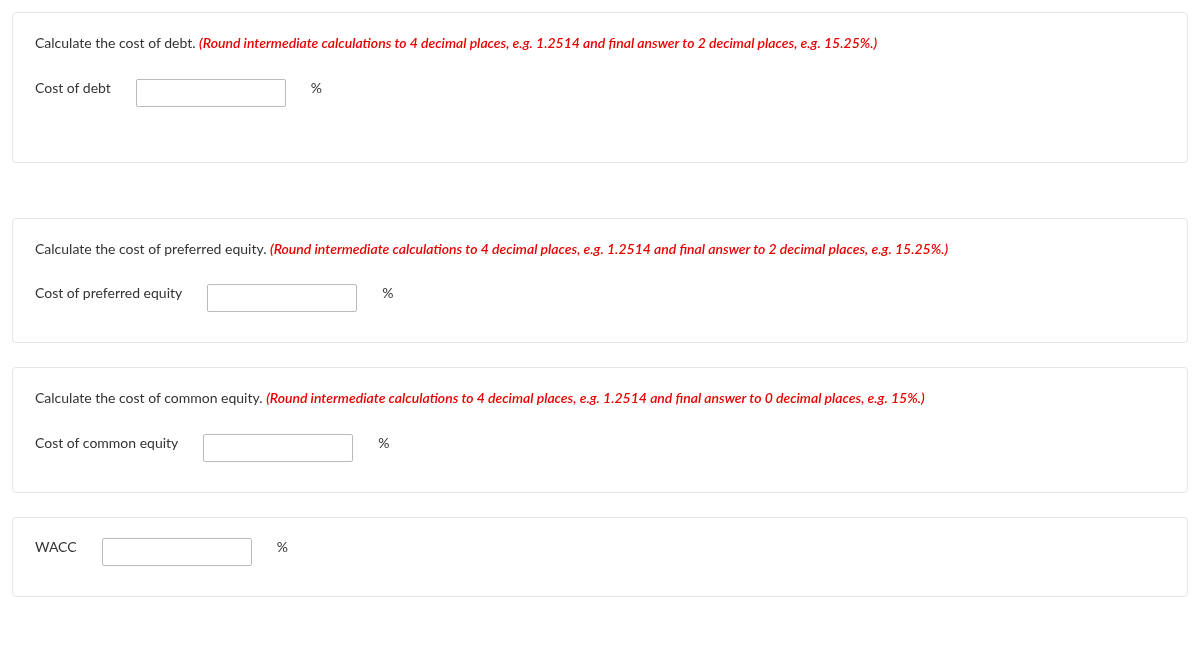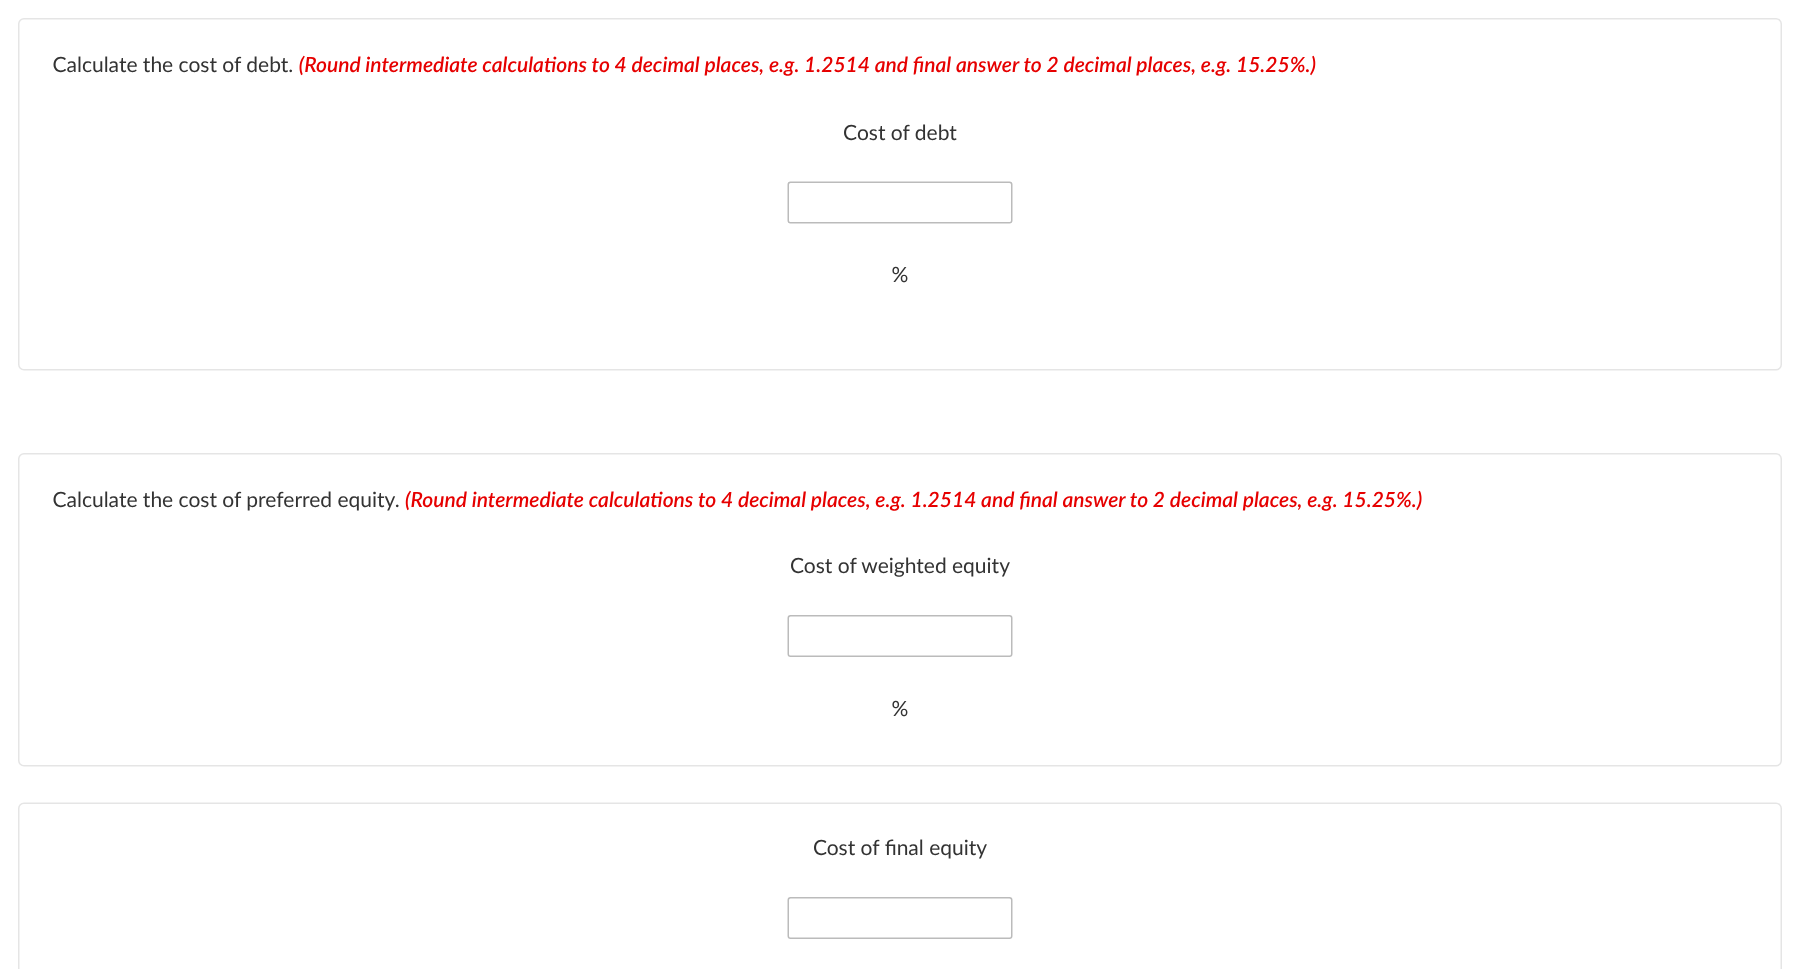--- a/index.html
+++ b/index.html
@@ -27,23 +27,21 @@
     line-height: 1.4;
   }
   .prompt .black { color: #333; }
   .prompt .red {
     color: #e60000;
     font-style: italic;
     font-weight: 600;
   }
   .input-row {
     display: flex;
-    align-items: center;
     gap: 25px;
-    flex-direction: column;
   }
   .input-label {
     color: #333;
     font-size: 14px;
     white-space: nowrap;
   }
   .answer-input {
     height: 28px;
     width: 150px;
     border: 1px solid #bbb;
@@ -67,29 +65,32 @@
     <input class="answer-input" type="text" value="" style="">
     <span class="unit">%</span>
   </div>
 </div>
 
 <div class="card">
   <p class="prompt">
     <span class="black">Calculate the cost of preferred equity. </span><span class="red">(Round intermediate calculations to 4 decimal places, e.g. 1.2514 and final answer to 2 decimal places, e.g. 15.25%.)</span>
   </p>
   <div class="input-row">
-    <span class="input-label">Cost of weighted equity</span>
+    <span class="input-label">Cost of preferred equity</span>
     <input class="answer-input" type="text" value="" style="">
     <span class="unit">%</span>
   </div>
 </div>
 
 <div class="card">
+  <p class="prompt">
+    <span class="black">Calculate the cost of common equity. </span><span class="red">(Round intermediate calculations to 4 decimal places, e.g. 1.2514 and final answer to 0 decimal places, e.g. 15%.)</span>
+  </p>
   <div class="input-row">
-    <span class="input-label">Cost of final equity</span>
+    <span class="input-label">Cost of common equity</span>
     <input class="answer-input" type="text" value="" style="">
     <span class="unit">%</span>
   </div>
 </div>
 
 <div class="card">
   <div class="input-row">
     <span class="input-label">WACC</span>
     <input class="answer-input" type="text" value="" style="">
     <span class="unit">%</span>

